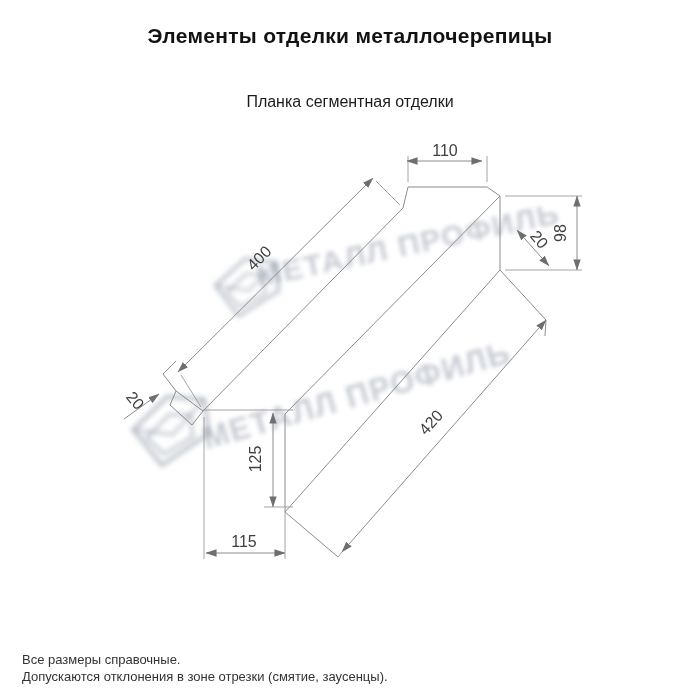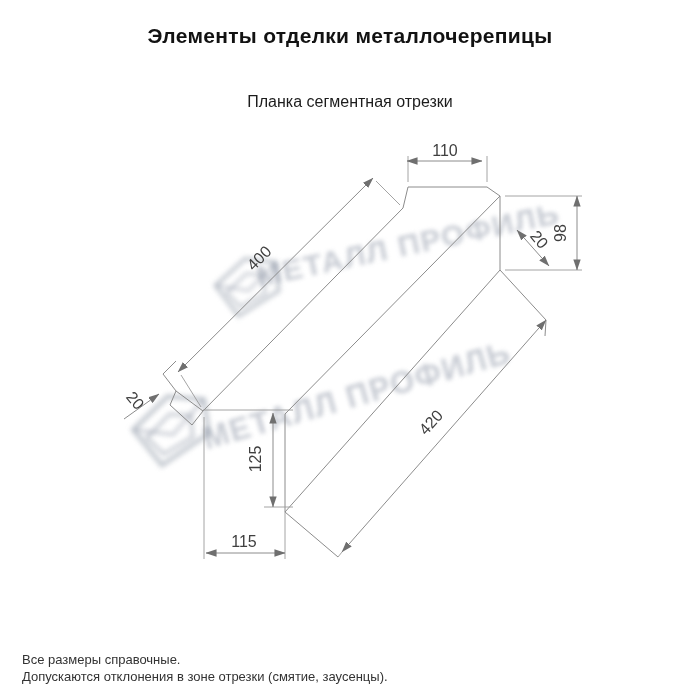--- a/index.html
+++ b/index.html
@@ -21,21 +21,21 @@
   .dims line{stroke:#8c8c8c;stroke-width:1;}
   text.dim{font-family:"Liberation Sans",sans-serif;font-size:16px;fill:#3f3f3f;}
 </style>
 </head>
 <body>
 
 <div id="stage">
 
   <div class="title">Элементы отделки металлочерепицы</div>
   <div class="subtitle">
-    <div>Планка сегментная отрезки</div>
+    <div>Планка сегментная отделки</div>
   </div>
 
   <div class="wm-logo" style="left:248px;top:288px;transform:translate(-50%,-50%) rotate(-13deg);">
     <svg width="80" height="62" viewBox="0 0 100 80">
       <path d="M10,30 L55,5 L92,18 L88,55 L30,75 Z" fill="rgba(255,255,255,0.4)" stroke="rgba(150,158,172,0.55)" stroke-width="5"></path>
       <path d="M22,42 L52,24 L74,31 L70,54 L35,64 Z" fill="none" stroke="rgba(150,158,172,0.5)" stroke-width="4"></path>
       <path d="M10,30 L50,46 L92,18" fill="none" stroke="rgba(150,158,172,0.45)" stroke-width="4"></path>
     </svg>
   </div>
   <span class="wm-text" style="left:408px;top:245px;transform:translate(-50%,-50%) rotate(-12deg);">МЕТАЛЛ ПРОФИЛЬ</span>

